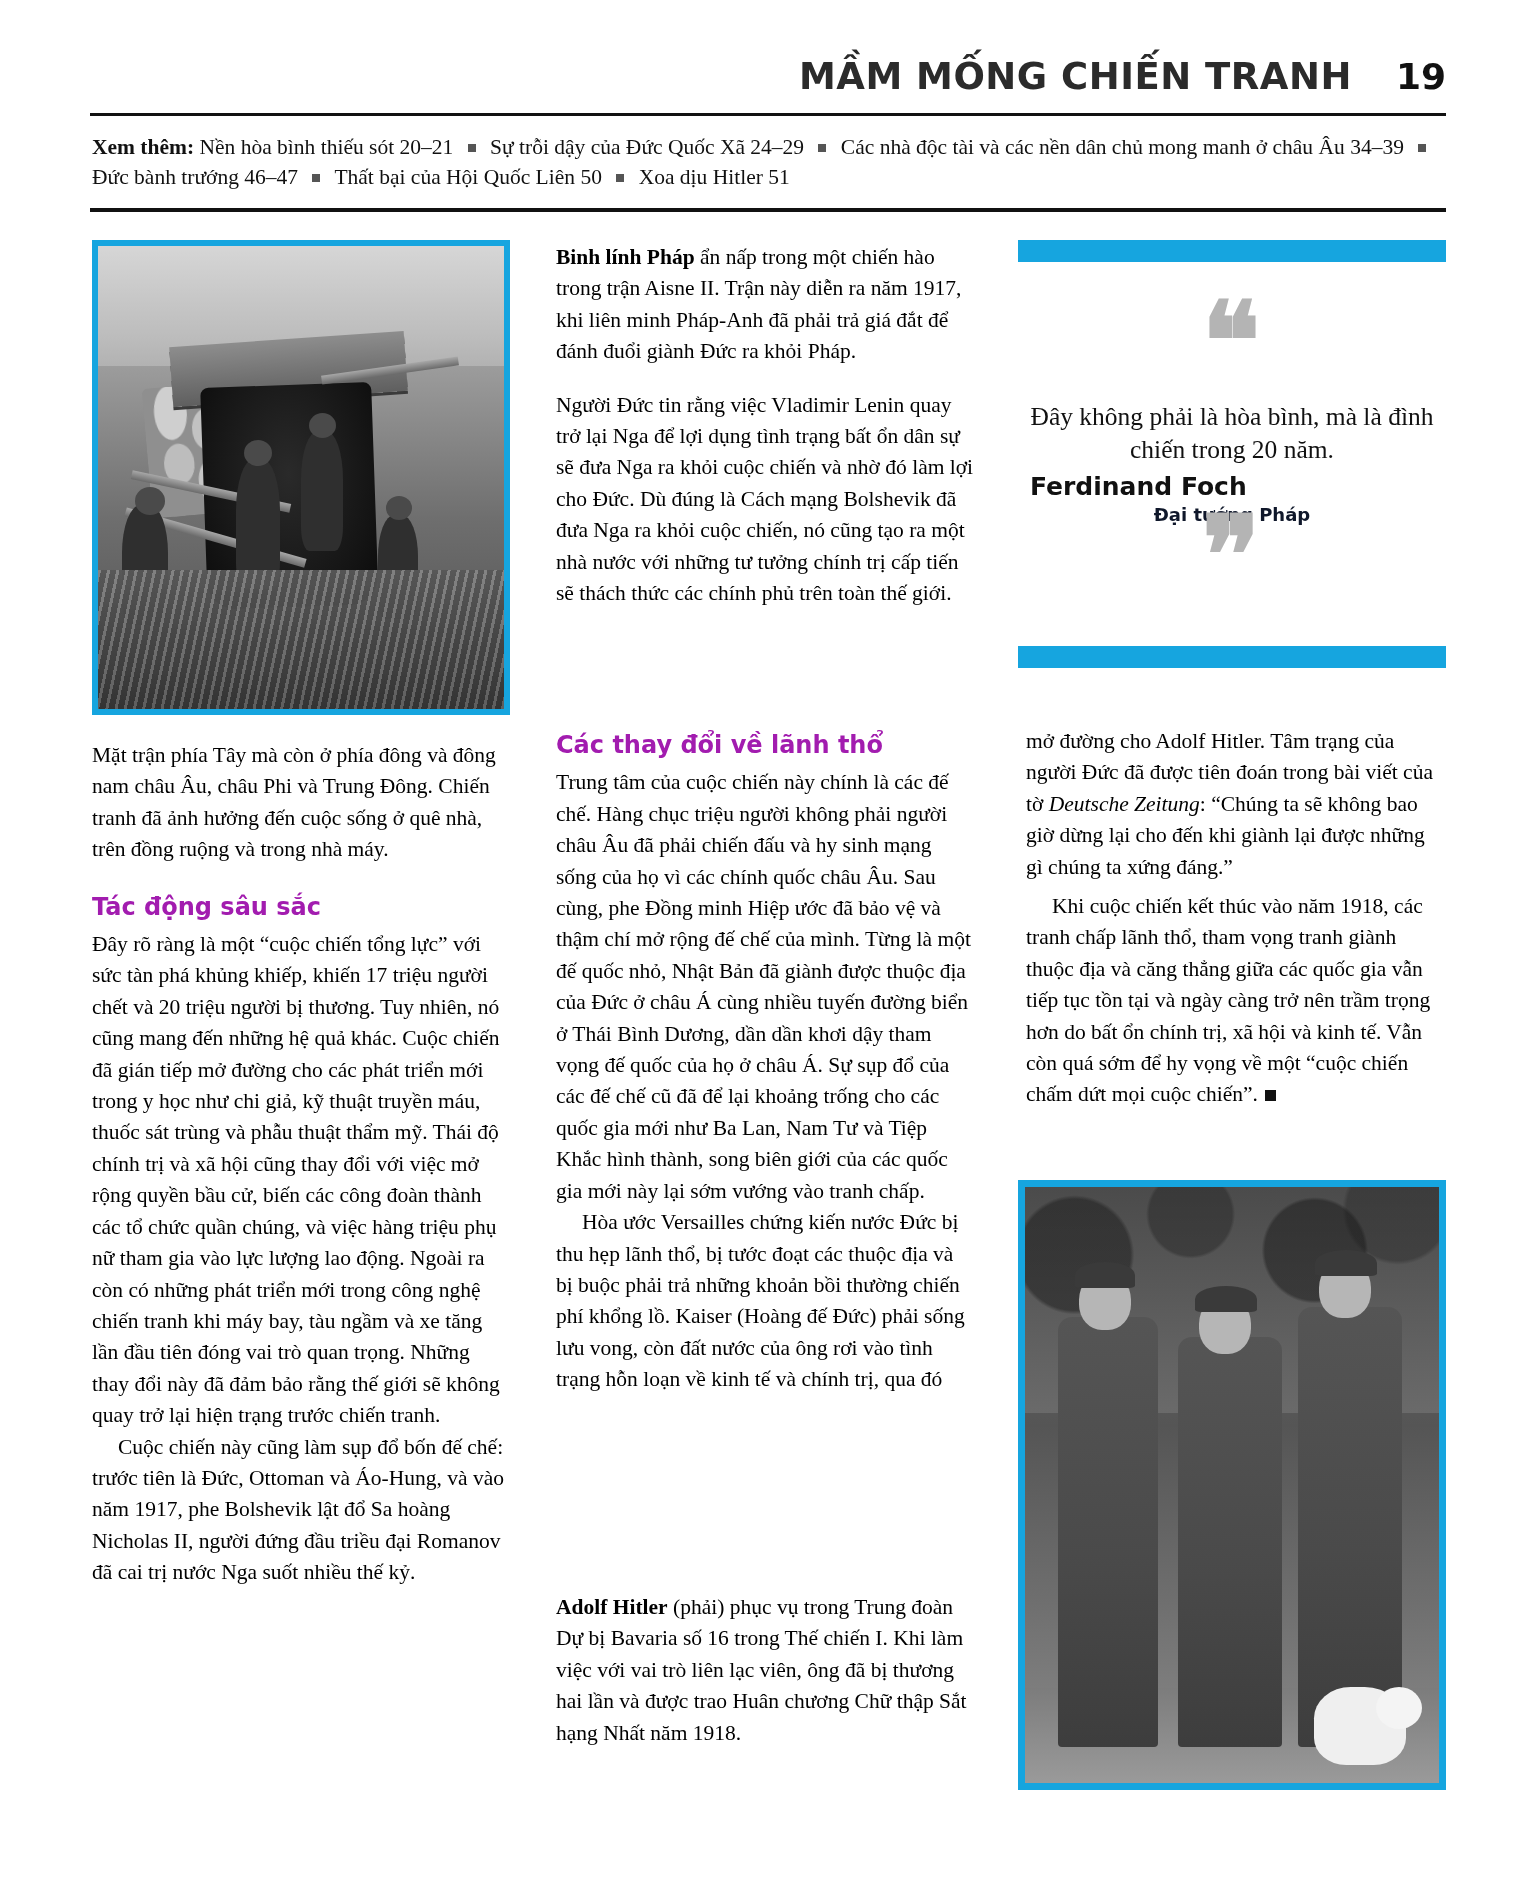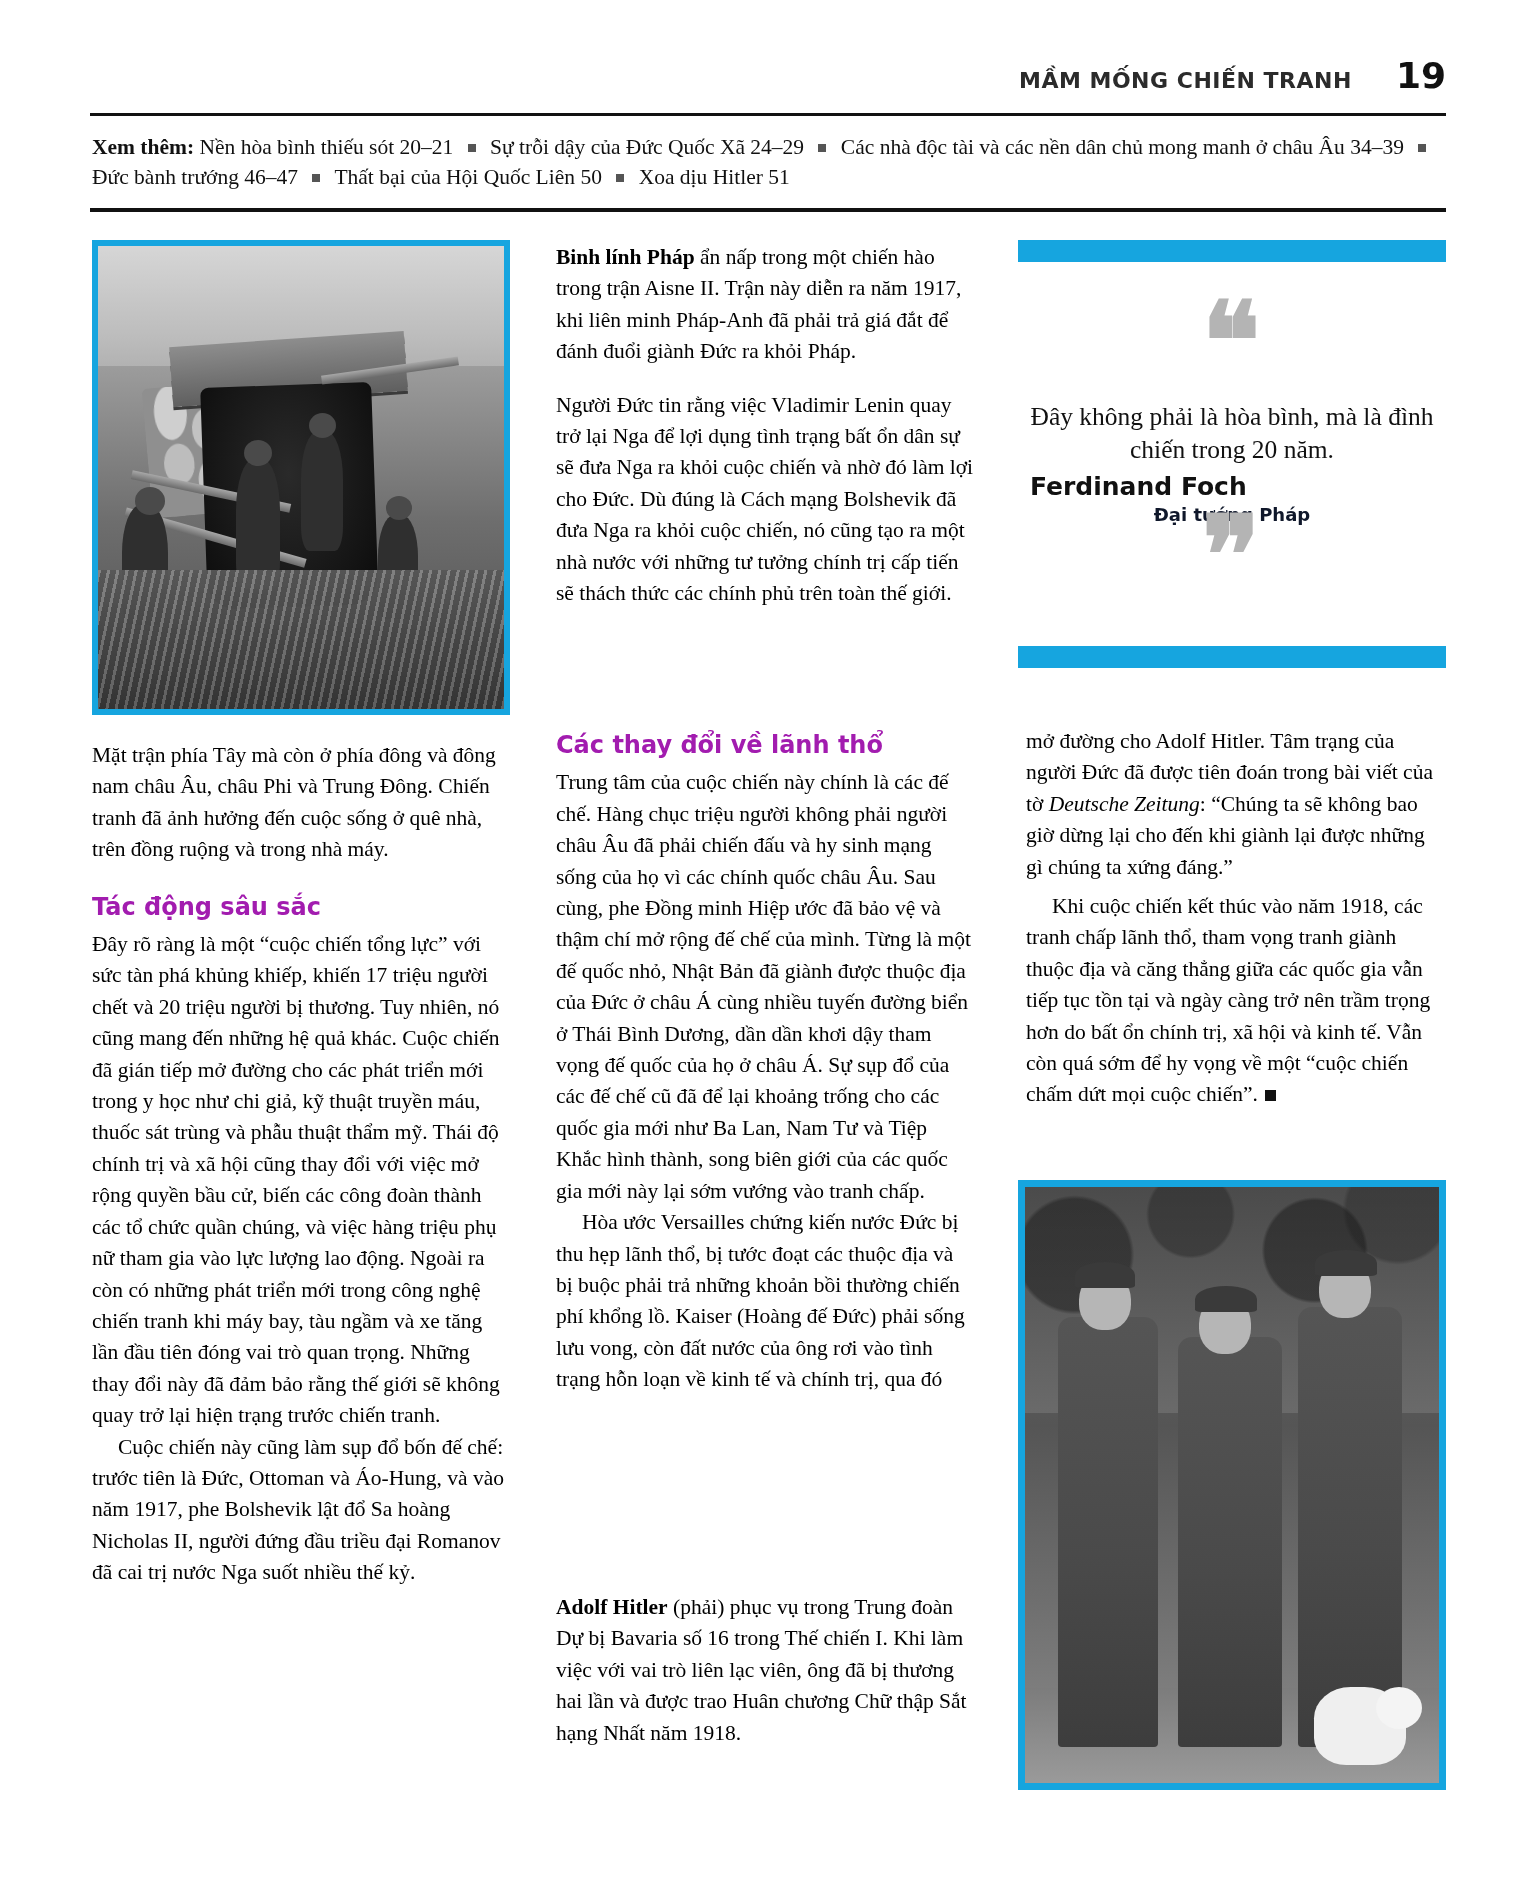--- a/index.html
+++ b/index.html
@@ -28,21 +28,21 @@
     left: 90px;
     top: 55px;
     width: 1356px;
     display: flex;
     align-items: baseline;
     justify-content: flex-end;
   }
   .header-title {
     font-family: "DejaVu Sans", sans-serif;
     font-weight: bold;
-    font-size: 22px;
+    font-size: 37px;
     letter-spacing: 0.5px;
     color: #2b2b2b;
     text-transform: uppercase;
   }
   .header-page {
     font-family: "DejaVu Sans", sans-serif;
     font-weight: bold;
     font-size: 36px;
     color: #111;
     margin-left: 44px;

